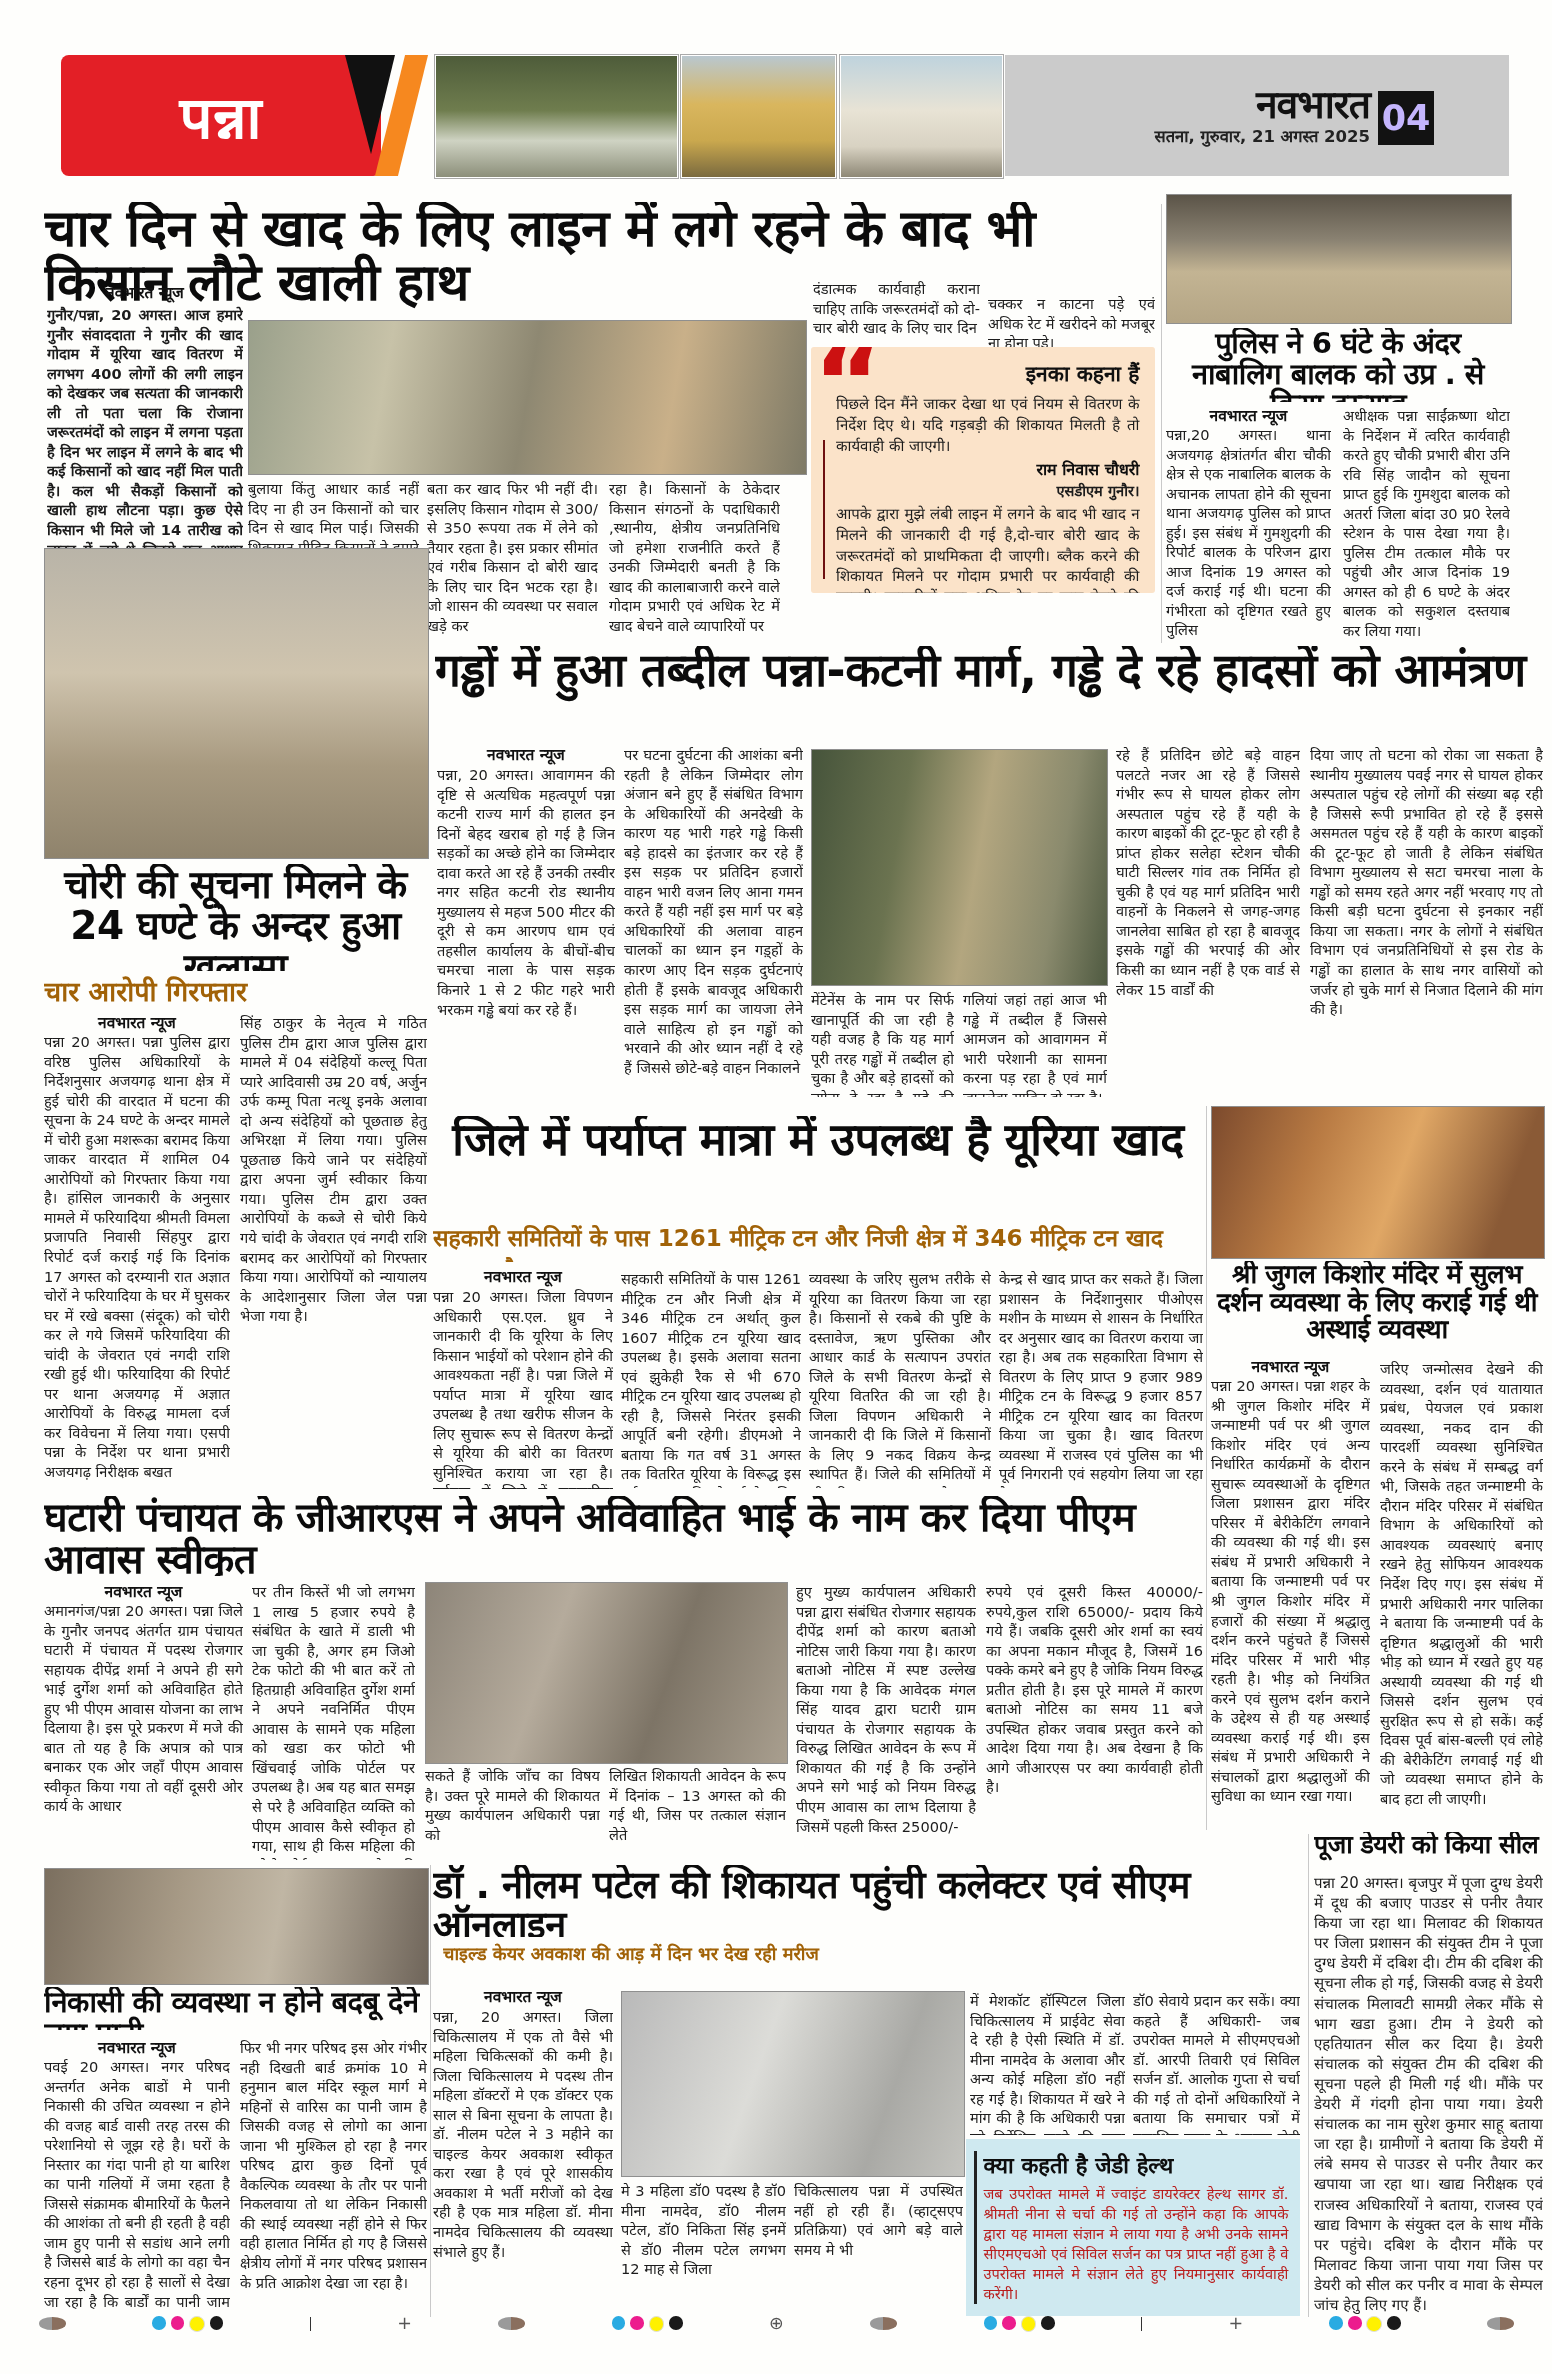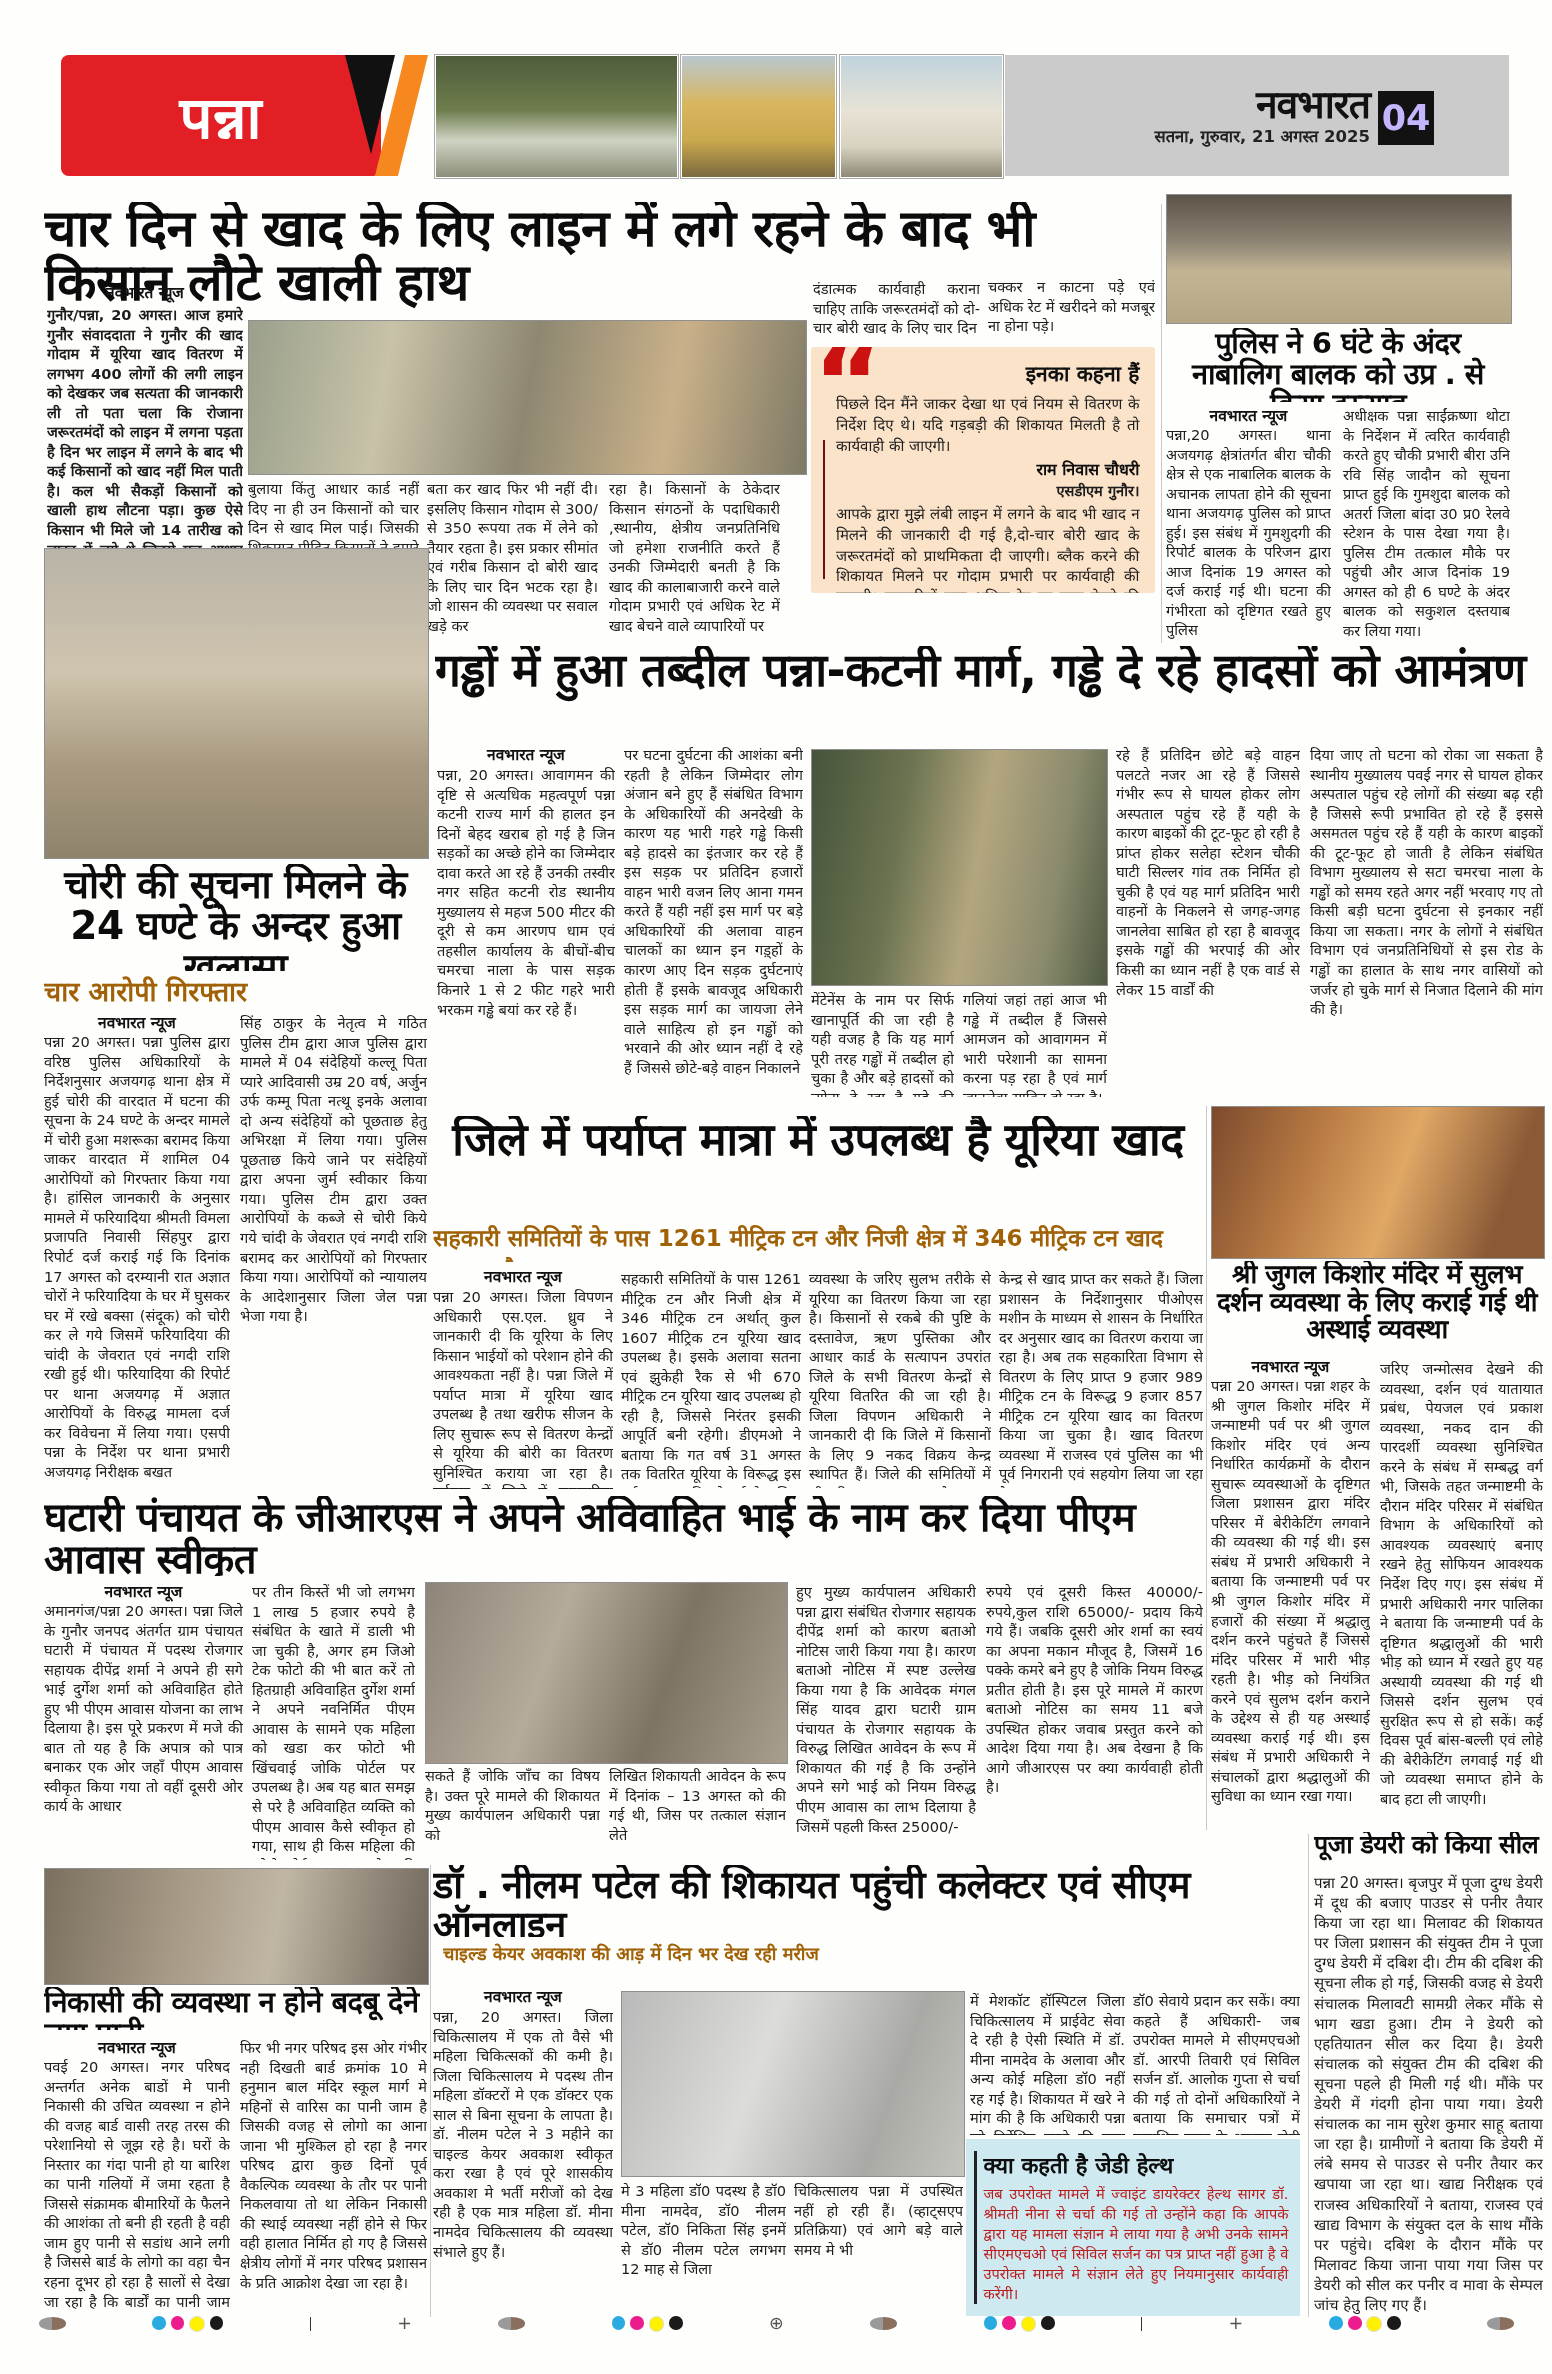--- a/index.html
+++ b/index.html
@@ -56,21 +56,21 @@
   <div class="pagenum" style="left:1378px;top:91px;width:56px;height:54px;">04</div>
 
   <div class="hl" style="left:44px;top:202px;width:1111px;height:107px;font-size:51px;">चार दिन से खाद के लिए लाइन में लगे रहने के बाद भी किसान लौटे खाली हाथ</div>
   <div class="byline" style="left:47px;top:281px;width:196px;">नवभारत न्यूज</div>
   <div class="bt" style="left:47px;top:305px;width:196px;height:338px;font-weight:600;">गुनौर/पन्ना, 20 अगस्त। आज हमारे गुनौर संवाददाता ने गुनौर की खाद गोदाम में यूरिया खाद वितरण में लगभग 400 लोगों की लगी लाइन को देखकर जब सत्यता की जानकारी ली तो पता चला कि रोजाना जरूरतमंदों को लाइन में लगना पड़ता है दिन भर लाइन में लगने के बाद भी कई किसानों को खाद नहीं मिल पाती है। कल भी सैकड़ों किसानों को खाली हाथ लौटना पड़ा। कुछ ऐसे किसान भी मिले जो 14 तारीख को लाइन में लगे थे जिनसे मूल आधार कार्ड ही गोदाम प्रभारी लोकेंद्र पटेल ने जमा करा लिए थे रोजाना उन किसानों को</div>
   <div class="ph" style="left:248px;top:320px;width:557px;height:153px;background:linear-gradient(100deg,#9aa08b 0%,#c7c2a8 25%,#8e8872 50%,#c9b089 75%,#7e7a66 100%);"></div>
   <div class="bt" style="left:248px;top:479px;width:171px;height:163px;">बुलाया किंतु आधार कार्ड नहीं दिए ना ही उन किसानों को चार दिन से खाद मिल पाई। जिसकी शिकायत पीड़ित किसानों ने हमारे गुनौर संवाददाता से की तब कहीं उन किसानों के आधार कार्ड गोदाम प्रभारी ने वापस किय। किंतु खाद खत्म हो जाने का बहाना</div>
   <div class="bt" style="left:427px;top:479px;width:171px;height:163px;">बता कर खाद फिर भी नहीं दी। इसलिए किसान गोदाम से 300/से 350 रूपया तक में लेने को तैयार रहता है। इस प्रकार सीमांत एवं गरीब किसान दो बोरी खाद के लिए चार दिन भटक रहा है। जो शासन की व्यवस्था पर सवाल खड़े कर</div>
   <div class="bt" style="left:609px;top:479px;width:171px;height:163px;">रहा है। किसानों के ठेकेदार किसान संगठनों के पदाधिकारी ,स्थानीय, क्षेत्रीय जनप्रतिनिधि जो हमेशा राजनीति करते हैं उनकी जिम्मेदारी बनती है कि खाद की कालाबाजारी करने वाले गोदाम प्रभारी एवं अधिक रेट में खाद बेचने वाले व्यापारियों पर</div>
   <div class="bt" style="left:813px;top:279px;width:167px;height:66px;">दंडात्मक कार्यवाही कराना चाहिए ताकि जरूरतमंदों को दो-चार बोरी खाद के लिए चार दिन</div>
-  <div class="bt" style="left:988px;top:277px;width:167px;height:66px;">चक्कर न काटना पड़े एवं अधिक रेट में खरीदने को मजबूर ना होना पड़े।</div>
+  <div class="bt" style="left:988px;top:294px;width:167px;height:66px;">चक्कर न काटना पड़े एवं अधिक रेट में खरीदने को मजबूर ना होना पड़े।</div>
 
   <div class="quote-box" style="left:811px;top:347px;width:344px;height:246px;">
     <div class="quote-mark">“</div>
     <div class="qb-title">इनका कहना हैं</div>
     <div class="qb-text">पिछले दिन मैंने जाकर देखा था एवं नियम से वितरण के निर्देश दिए थे। यदि गड़बड़ी की शिकायत मिलती है तो कार्यवाही की जाएगी।</div>
     <div class="qb-sig">राम निवास चौधरी</div>
     <div class="qb-role">एसडीएम गुनौर।</div>
     <div class="qb-text" style="margin-top:3.9px;">आपके द्वारा मुझे लंबी लाइन में लगने के बाद भी खाद न मिलने की जानकारी दी गई है,दो-चार बोरी खाद के जरूरतमंदों को प्राथमिकता दी जाएगी। ब्लैक करने की शिकायत मिलने पर गोदाम प्रभारी पर कार्यवाही की जाएगी। व्यापारियों द्वारा अधिक रेट पर खाद बेचने की शिकायत कृषि संचालक से करिएगा।</div>
 
   </div>

